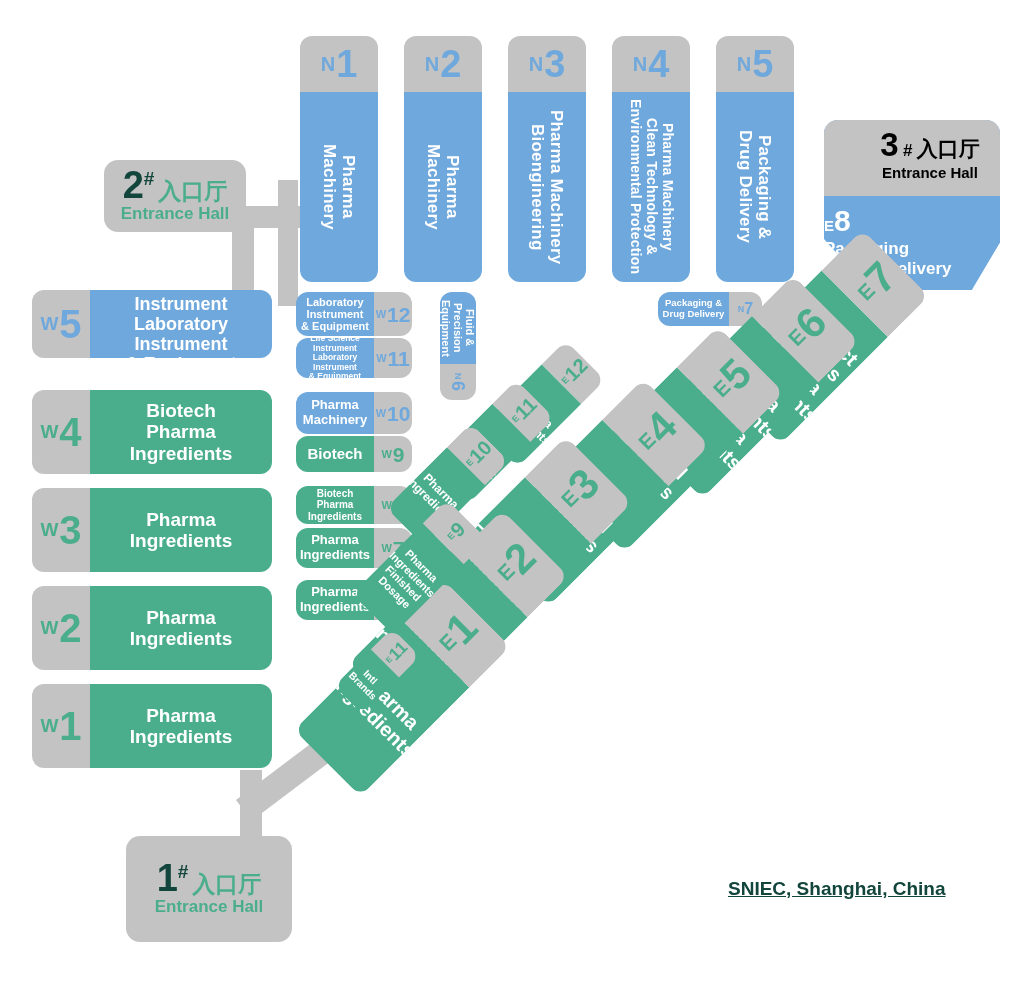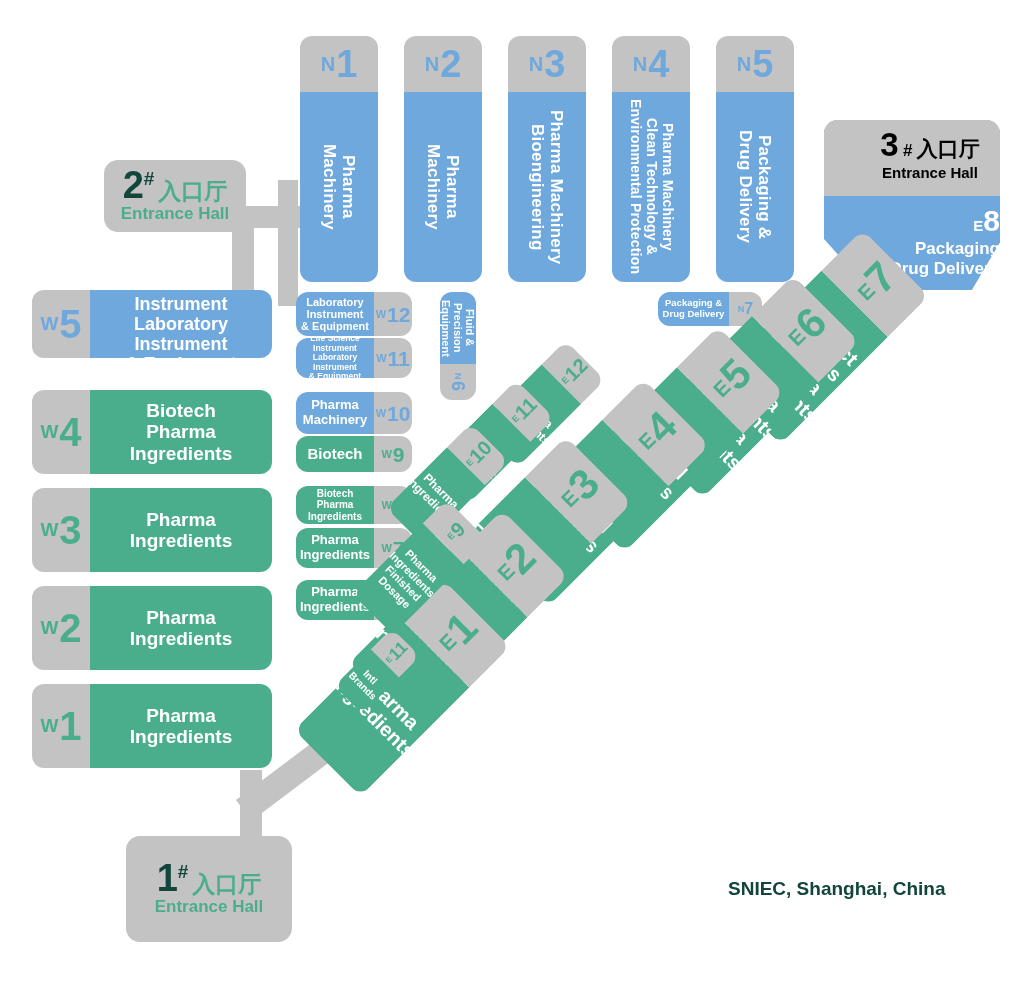--- a/index.html
+++ b/index.html
@@ -229,21 +229,21 @@
     background: #6FA8DC;
   }
   #e8-entrance-shape {
     position: absolute;
     background: #c3c3c3;
     border-top-left-radius: 14px;
     border-top-right-radius: 14px;
   }
   #e8-text {
     position: absolute;
-    text-align: right;
+    text-align: left;
     color: #ffffff;
     font-weight: bold;
     z-index: 5;
   }
   #e8-text .e8code { font-size: 15px; }
   #e8-text .e8code .big { font-size: 30px; }
   #e8-text .e8label { font-size: 17px; line-height: 1.2; margin-top: 1px; }
 
   
   #footer {
@@ -544,17 +544,17 @@
   </div>
 
   <div class="dhall dsm" style="left:334px; top:686px; width:82px; height:40px; transform:rotate(-45deg);">
     <div class="body nl">Intl<br>Brands</div>
     <div class="code">
       <span class="prefix">E</span>
       <span class="num">11</span>
     </div>
   </div>
 
-  <div id="footer" style="left:728px; top:872px;">
+  <div id="footer" style="left:728px; top:872px;text-decoration:underline;">
     <div>SNIEC, Shanghai, China</div>
   </div>
 
 </div>
 
 </body></html>

